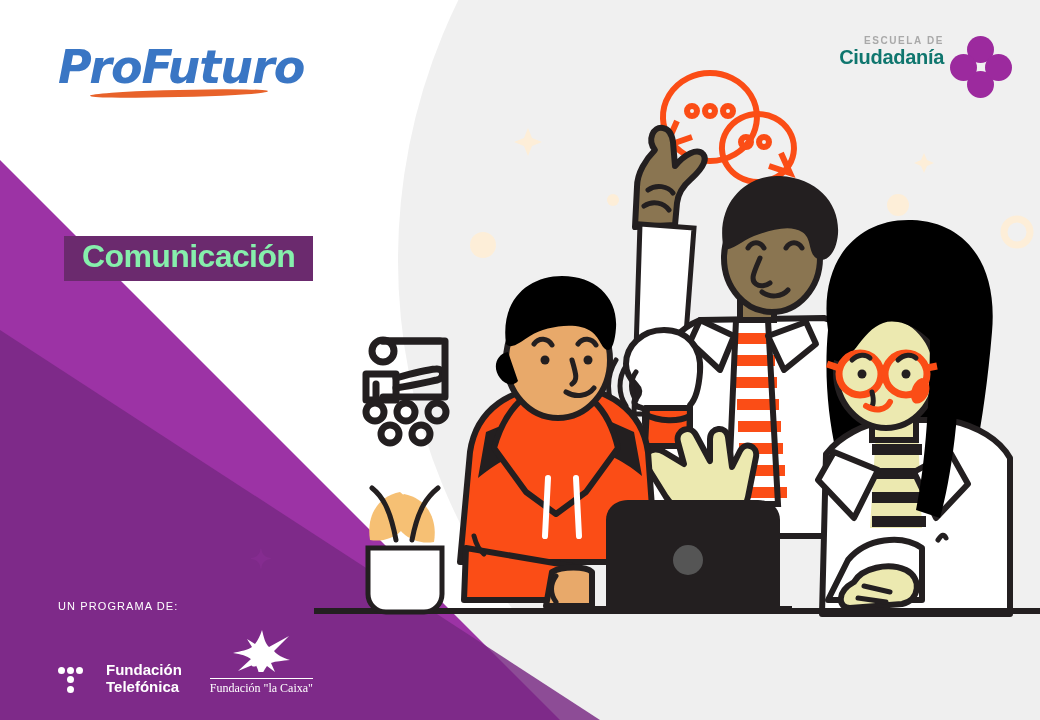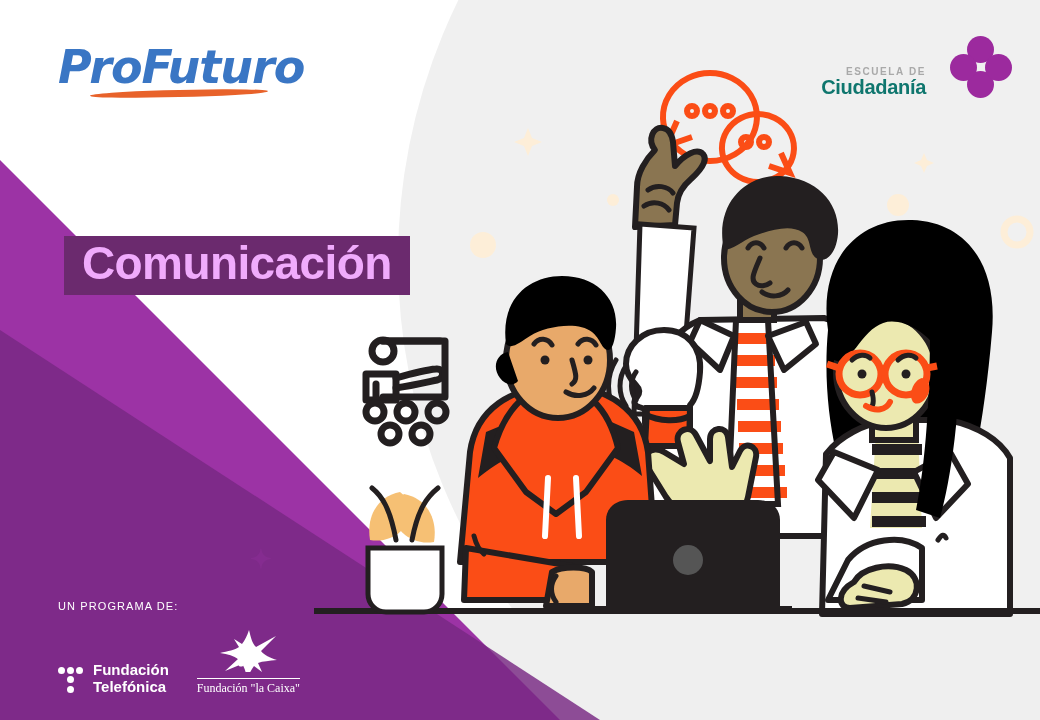--- a/index.html
+++ b/index.html
@@ -47,50 +47,50 @@
     font-family:"DejaVu Sans", sans-serif;
     font-style:italic;font-weight:bold;font-size:46px;
     color:#3a76c4;letter-spacing:-1px;white-space:nowrap;
   }
   #profuturo-logo .pf-underline{
     position:absolute;left:32px;top:50px;width:178px;height:7px;
     background:#e8622a;border-radius:50%/60%;
     transform:rotate(-1.4deg);
   }
 
-  #escuela-logo{position:absolute;right:28px;top:36px;display:flex;align-items:flex-end;gap:24px;}
+  #escuela-logo{position:absolute;right:28px;top:36px;display:flex;align-items:flex-start;gap:6px;}
   #escuela-logo .esc-txt{text-align:right;line-height:1.05;}
   #escuela-logo .esc-small{
     font-size:10px;letter-spacing:1.6px;color:#a9a9a9;font-weight:bold;
   }
   #escuela-logo .esc-big{
     font-size:20px;letter-spacing:-.3px;color:#0f766e;font-weight:bold;
   }
   .flower{position:relative;width:62px;height:62px;}
   .flower span{position:absolute;width:27px;height:27px;border-radius:50%;background:#9c2a9e;}
   .flower .f-t{left:17px;top:0;}
   .flower .f-b{left:17px;top:35px;}
   .flower .f-l{left:0;top:18px;}
   .flower .f-r{left:35px;top:18px;}
 
   
   #title-block{position:absolute;left:64px;top:236px;z-index:30;}
   #title-block .tline{
-    display:block;width:max-content;background:#6b2a6e;color:#f0abfc;
+    display:block;width:max-content;background:#6b2a6e;color:#86efac;
     padding:4px 18px 8px 18px;
-    font-size:46px;line-height:1.03;letter-spacing:-.6px;
+    font-size:32px;line-height:1.03;letter-spacing:-.6px;
   }
   #title-block .tline.bold{font-weight:bold;}
   #title-block .tline.thin{font-weight:normal;}
 
   
   #footer-block{position:absolute;left:58px;top:600px;z-index:30;color:#fff;}
   #footer-label{font-size:11px;letter-spacing:1.1px;font-weight:normal;}
   #footer-logos{display:flex;align-items:flex-end;gap:28px;margin-top:16px;}
-  .tf-logo{display:flex;align-items:center;gap:9px;}
+  .tf-logo{display:flex;align-items:center;gap:22px;}
   .tf-dots{position:relative;width:26px;height:30px;}
   .tf-dots i{position:absolute;width:7px;height:7px;border-radius:50%;background:#fff;}
   .tf-name{font-size:15px;font-weight:bold;line-height:1.12;color:#fff;white-space:nowrap;}
   .caixa-logo{text-align:center;}
   .caixa-name{
     font-family:"Liberation Serif", serif;font-size:12px;color:#fff;
     border-top:1px solid #fff;padding-top:2px;margin-top:2px;white-space:nowrap;
   }
 
   

